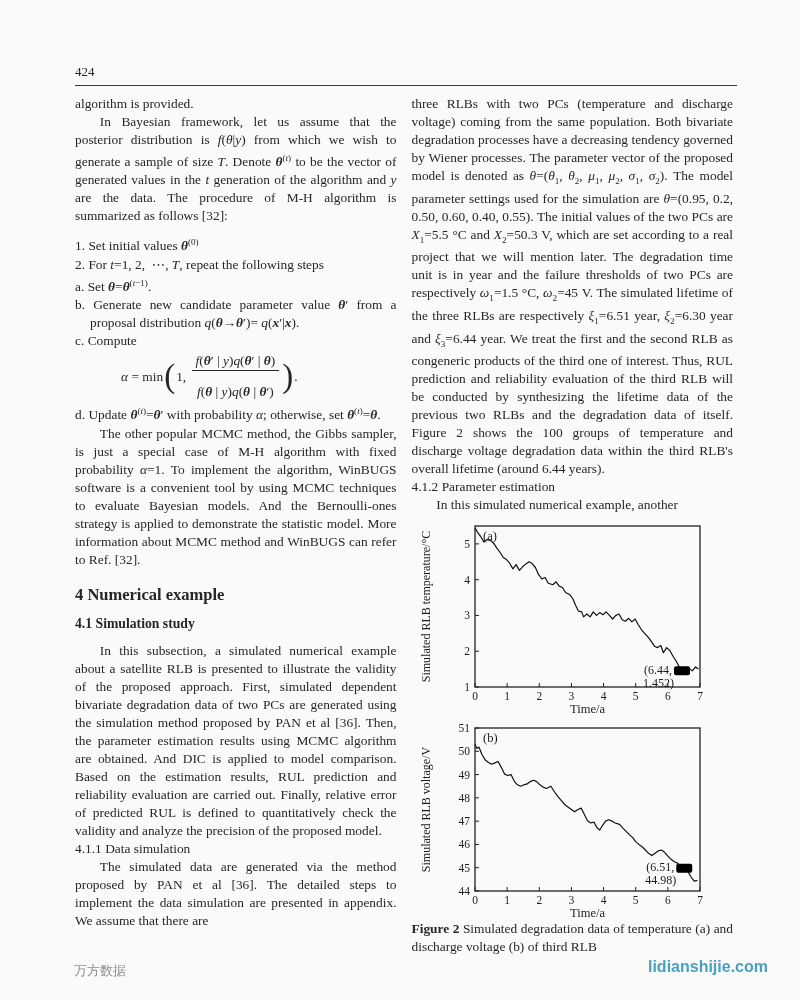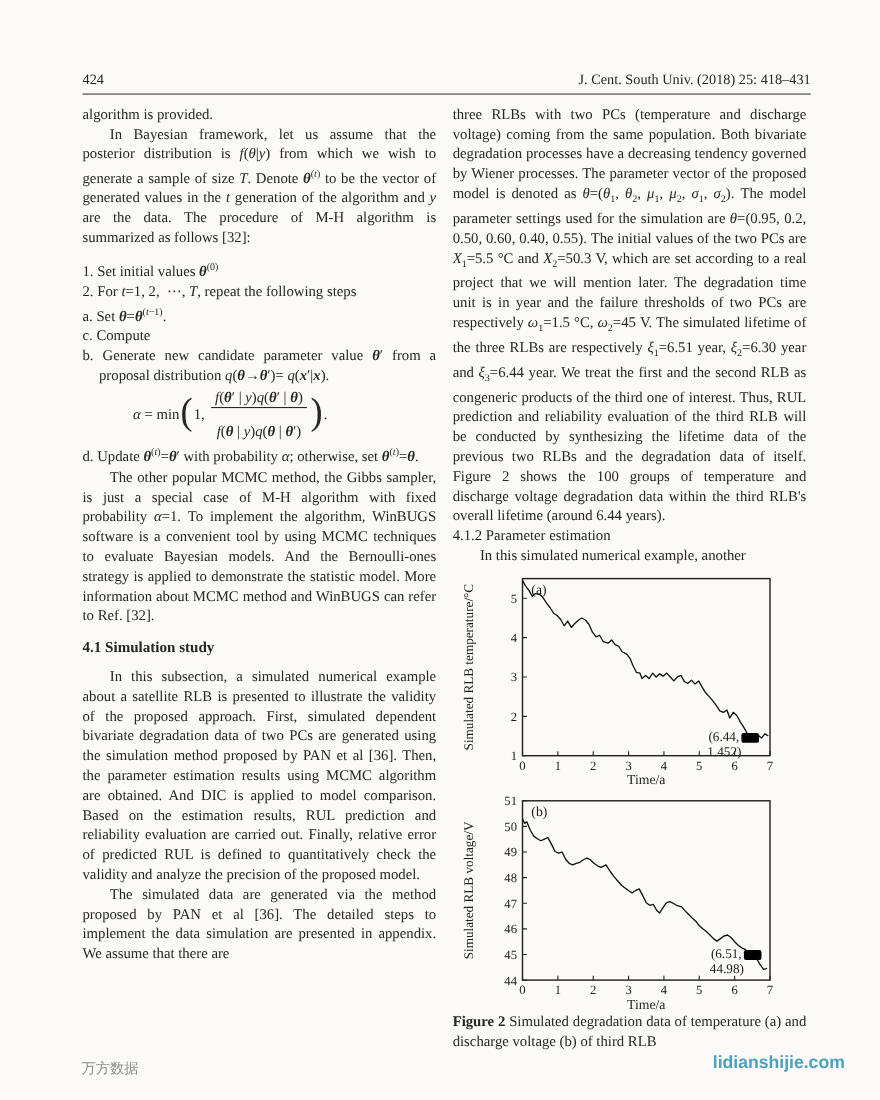--- a/index.html
+++ b/index.html
@@ -34,56 +34,57 @@
   sup{font-size:.68em;}
   sub{font-size:.68em;}
 </style>
 </head>
 <body>
 
 <div class="page">
 
   <div class="header">
     <span>424</span>
-    <span>J. Cent. South Univ. (2018) 25: 418–431</span>
   </div>
 
   <div class="columns">
 
     <div class="col">
       <p>algorithm is provided.</p>
       <p class="indent">In Bayesian framework, let us assume that the posterior distribution is <i>f</i>(<i>θ</i>|<i>y</i>) from which we wish to generate a sample of size <i>T</i>. Denote <b><i>θ</i></b><sup>(<i>t</i>)</sup> to be the vector of generated values in the <i>t</i> generation of the algorithm and <i>y</i> are the data. The procedure of M-H algorithm is summarized as follows [32]:</p>
 
       <div class="list">
         <p class="li1">1. Set initial values <b><i>θ</i></b><sup>(0)</sup></p>
         <p class="li1">2. For <i>t</i>=1, 2,&nbsp; ⋯, <i>T</i>, repeat the following steps</p>
         <p class="li2">a. Set <b><i>θ</i></b>=<b><i>θ</i></b><sup>(<i>t</i>−1)</sup>.</p>
+        <p class="li2">b. Generate new candidate parameter value <b><i>θ</i></b>′ from a proposal distribution <i>q</i>(<b><i>θ</i></b>→<b><i>θ</i></b>′)= <i>q</i>(<b><i>x</i></b>′|<b><i>x</i></b>).</p>
         <p class="li2">c. Compute</p>
-        <p class="li2">b. Generate new candidate parameter value <b><i>θ</i></b>′ from a proposal distribution <i>q</i>(<b><i>θ</i></b>→<b><i>θ</i></b>′)= <i>q</i>(<b><i>x</i></b>′|<b><i>x</i></b>).</p>
       </div>
 
       <div class="formula">
         <span><i>α</i> = min</span>
           <span class="paren">(</span>
           <span>1,&nbsp;</span>
           <span class="frac">
             <span class="num"><i>f</i>(<b><i>θ</i></b>′ | <i>y</i>)<i>q</i>(<b><i>θ</i></b>′ | <b><i>θ</i></b>)</span>
             <span class="den"><i>f</i>(<b><i>θ</i></b> | <i>y</i>)<i>q</i>(<b><i>θ</i></b> | <b><i>θ</i></b>′)</span>
           </span>
           <span class="paren">)</span>
           <span>.</span>
       </div>
 
       <p class="li2">d. Update <b><i>θ</i></b><sup>(<i>t</i>)</sup>=<b><i>θ</i></b>′ with probability <i>α</i>; otherwise, set <b><i>θ</i></b><sup>(<i>t</i>)</sup>=<b><i>θ</i></b>.</p>
 
       <p class="indent mt">The other popular MCMC method, the Gibbs sampler, is just a special case of M-H algorithm with fixed probability <i>α</i>=1. To implement the algorithm, WinBUGS software is a convenient tool by using MCMC techniques to evaluate Bayesian models. And the Bernoulli-ones strategy is applied to demonstrate the statistic model. More information about MCMC method and WinBUGS can refer to Ref. [32].</p>
 
+      <h1>4 Numerical example</h1>
       <h2>4.1 Simulation study</h2>
 
       <p class="indent">In this subsection, a simulated numerical example about a satellite RLB is presented to illustrate the validity of the proposed approach. First, simulated dependent bivariate degradation data of two PCs are generated using the simulation method proposed by PAN et al [36]. Then, the parameter estimation results using MCMC algorithm are obtained. And DIC is applied to model comparison. Based on the estimation results, RUL prediction and reliability evaluation are carried out. Finally, relative error of predicted RUL is defined to quantitatively check the validity and analyze the precision of the proposed model.</p>
+      <p>4.1.1 Data simulation</p>
       <p class="indent">The simulated data are generated via the method proposed by PAN et al [36]. The detailed steps to implement the data simulation are presented in appendix. We assume that there are</p>
     </div>
 
     <div class="col">
       <p>three RLBs with two PCs (temperature and discharge voltage) coming from the same population. Both bivariate degradation processes have a decreasing tendency governed by Wiener processes. The parameter vector of the proposed model is denoted as <i>θ</i>=(<i>θ</i><sub>1</sub>, <i>θ</i><sub>2</sub>, <i>μ</i><sub>1</sub>, <i>μ</i><sub>2</sub>, <i>σ</i><sub>1</sub>, <i>σ</i><sub>2</sub>). The model parameter settings used for the simulation are <i>θ</i>=(0.95, 0.2, 0.50, 0.60, 0.40, 0.55). The initial values of the two PCs are <i>X</i><sub>1</sub>=5.5 °C and <i>X</i><sub>2</sub>=50.3 V, which are set according to a real project that we will mention later. The degradation time unit is in year and the failure thresholds of two PCs are respectively <i>ω</i><sub>1</sub>=1.5 °C, <i>ω</i><sub>2</sub>=45 V. The simulated lifetime of the three RLBs are respectively <i>ξ</i><sub>1</sub>=6.51 year, <i>ξ</i><sub>2</sub>=6.30 year and <i>ξ</i><sub>3</sub>=6.44 year. We treat the first and the second RLB as congeneric products of the third one of interest. Thus, RUL prediction and reliability evaluation of the third RLB will be conducted by synthesizing the lifetime data of the previous two RLBs and the degradation data of itself. Figure 2 shows the 100 groups of temperature and discharge voltage degradation data within the third RLB's overall lifetime (around 6.44 years).</p>
       <p>4.1.2 Parameter estimation</p>
       <p class="indent">In this simulated numerical example, another</p>
 
       <figure>
         <svg id="chart-a" width="300" height="196">

